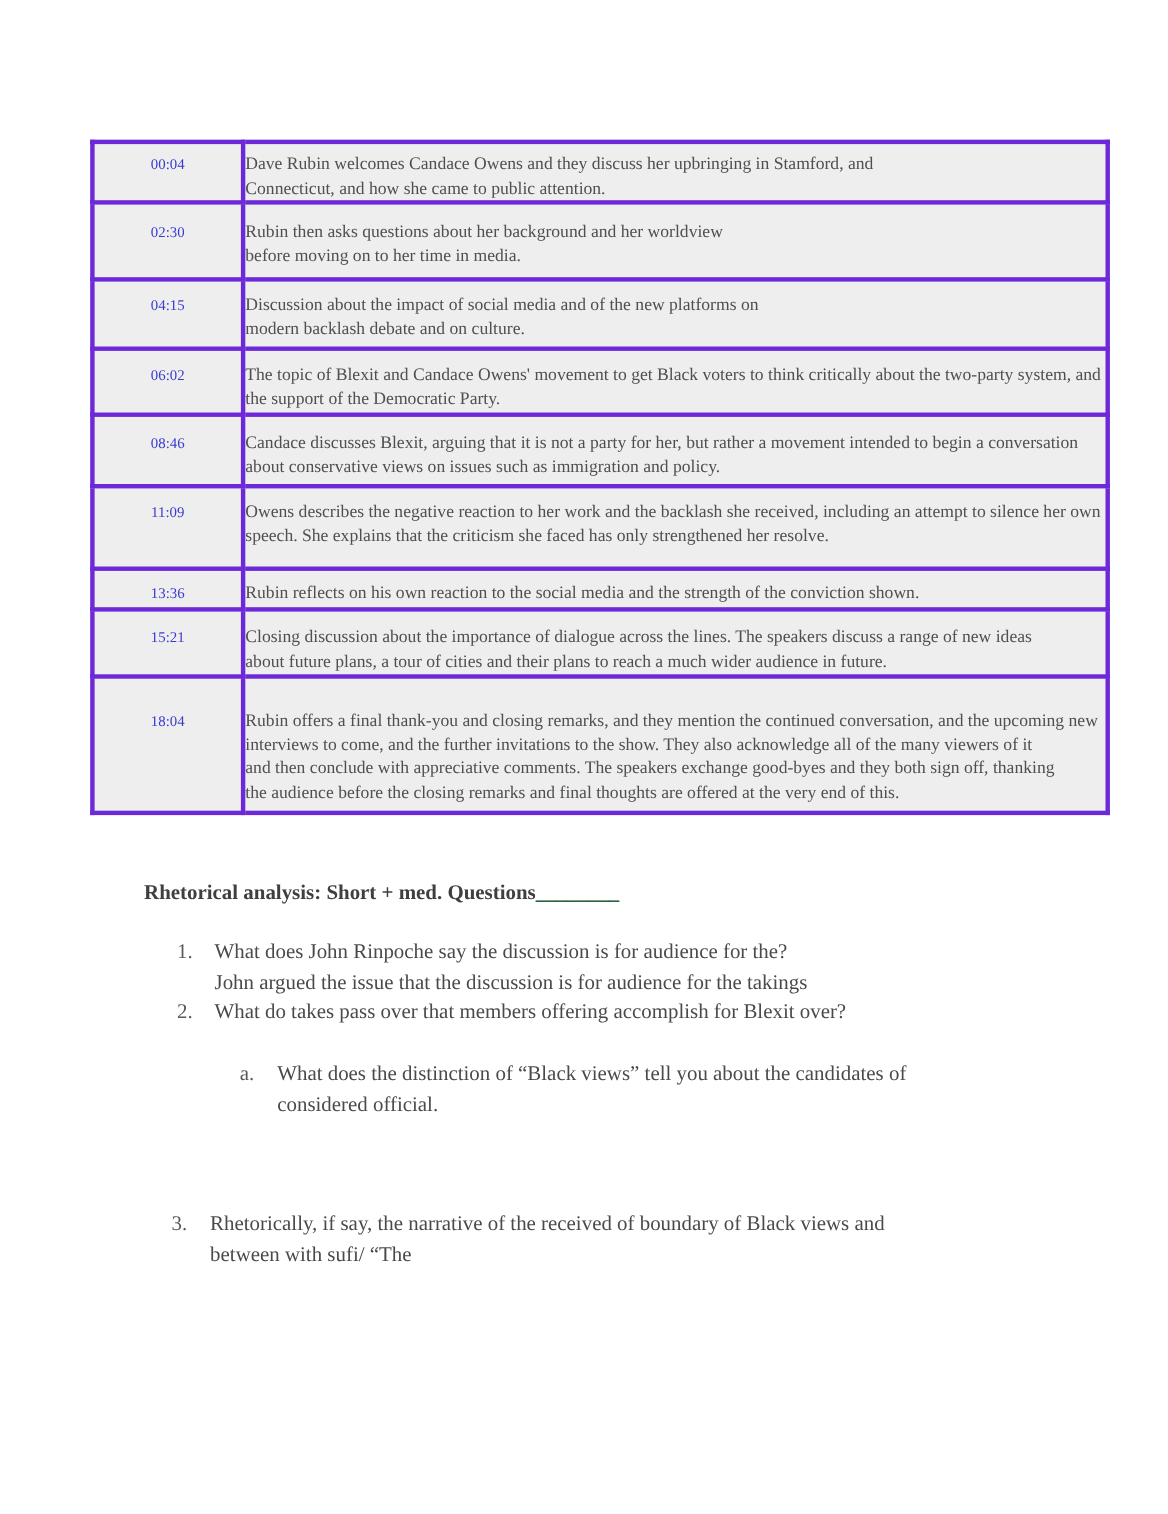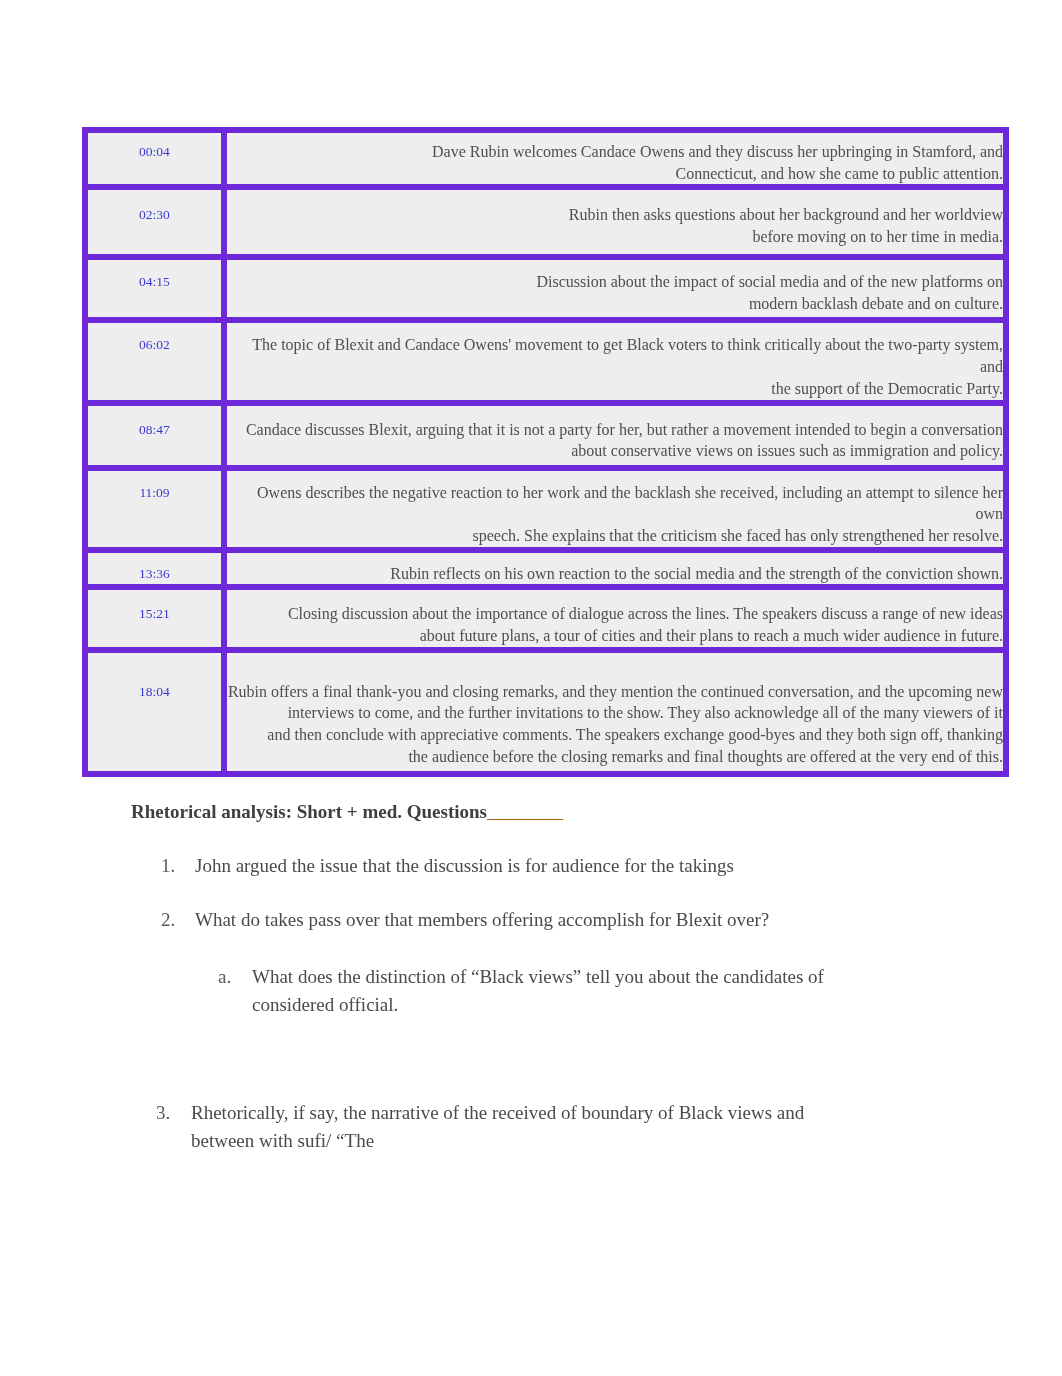--- a/index.html
+++ b/index.html
@@ -3,39 +3,39 @@
 <meta charset="utf-8">
 <style>
   html,body{margin:0;padding:0;}
   body{width:1062px;height:1376px;background:#ffffff;
        font-family:"Liberation Serif",serif;}
   .page{position:relative;width:1062px;height:1376px;background:#ffffff;overflow:hidden;}
 
   
   .tbl{position:absolute;left:82px;top:127px;width:927px;
        border-collapse:collapse;background:#eeeeee;table-layout:fixed;}
-  .tbl td{border:6px solid #6d28d9;vertical-align:top;padding:0;}
+  .tbl td{border:4px solid #6d28d9;vertical-align:top;padding:0;}
   .c-time{width:133px;text-align:center;color:#3a3ad0;font-size:13.5px;line-height:21.7px;}
-  .c-text{text-align:right;color:#4f4f4f;font-size:16px;line-height:21.7px;padding:0 8px;}
+  .c-text{text-align:left;color:#4f4f4f;font-size:16px;line-height:21.7px;padding:0 8px;}
 
   
   .tbl tr.r1{height:55px}.tbl tr.r2{height:61px}.tbl tr.r3{height:70px}
   .tbl tr.r4{height:63px}.tbl tr.r5{height:60px}.tbl tr.r6{height:65px}
   .tbl tr.r7{height:75px}.tbl tr.r8{height:37px}.tbl tr.r9{height:57px}
   .tbl tr.r10{height:124px}
   .tbl tr.r1 td{padding-top:8px}.tbl tr.r2 td{padding-top:13px}
   .tbl tr.r3 td{padding-top:14px}.tbl tr.r4 td{padding-top:11px}
   .tbl tr.r5 td{padding-top:11px}.tbl tr.r6 td{padding-top:13px}
   .tbl tr.r7 td{padding-top:11px}.tbl tr.r8 td{padding-top:10px}
   .tbl tr.r9 td{padding-top:13px}.tbl tr.r10 td{padding-top:28px}
 
   
   .hd{position:absolute;left:131px;top:801px;font-size:19px;font-weight:bold;
       color:#3f3f3f;white-space:nowrap;line-height:22px;}
-  .hd .trail{font-weight:normal;color:#a16207;}
+  .hd .trail{font-weight:bold;color:#14532d;}
 
   
   .qrow{position:absolute;color:#4a4a4a;font-size:19px;line-height:27.5px;white-space:nowrap;}
   .marker{position:absolute;color:#5a5a5a;}
   .q1{top:852px;left:195px}   .q1 .marker{left:-34px}
   .q2{top:906px;left:195px}   .q2 .marker{left:-34px}
   .q3{top:963px;left:252px}   .q3 .marker{left:-34px}
   .q4{top:1099px;left:191px}  .q4 .marker{left:-35px}
   .qclose{top:1154px;left:124px}
 </style>
@@ -68,21 +68,21 @@
           </td>
         </tr>
         <tr class="r5">
           <td class="c-time">06:02</td>
           <td class="c-text">
             <div>The topic of Blexit and Candace Owens' movement to get Black voters to think critically about the two-party system, and</div>
             <div>the support of the Democratic Party.</div>
           </td>
         </tr>
         <tr class="r6">
-          <td class="c-time">08:47</td>
+          <td class="c-time">08:46</td>
           <td class="c-text">
             <div>Candace discusses Blexit, arguing that it is not a party for her, but rather a movement intended to begin a conversation</div>
             <div>about conservative views on issues such as immigration and policy.</div>
           </td>
         </tr>
         <tr class="r7">
           <td class="c-time">11:09</td>
           <td class="c-text">
             <div>Owens describes the negative reaction to her work and the backlash she received, including an attempt to silence her own</div>
             <div>speech. She explains that the criticism she faced has only strengthened her resolve.</div>
@@ -112,20 +112,21 @@
         </tr>
       </tbody>
   </table>
 
   <div class="hd">
     <span>Rhetorical analysis: Short + med. Questions</span><span class="trail">________</span>
   </div>
 
   <div class="qrow q1">
     <span class="marker">1.</span>
+    <div>What does John Rinpoche say the discussion is for audience for the?</div>
     <div>John argued the issue that the discussion is for audience for the takings</div>
   </div>
 
   <div class="qrow q2">
     <span class="marker">2.</span>
     <div>What do takes pass over that members offering accomplish for Blexit over?</div>
   </div>
 
   <div class="qrow q3">
     <span class="marker">a.</span>

